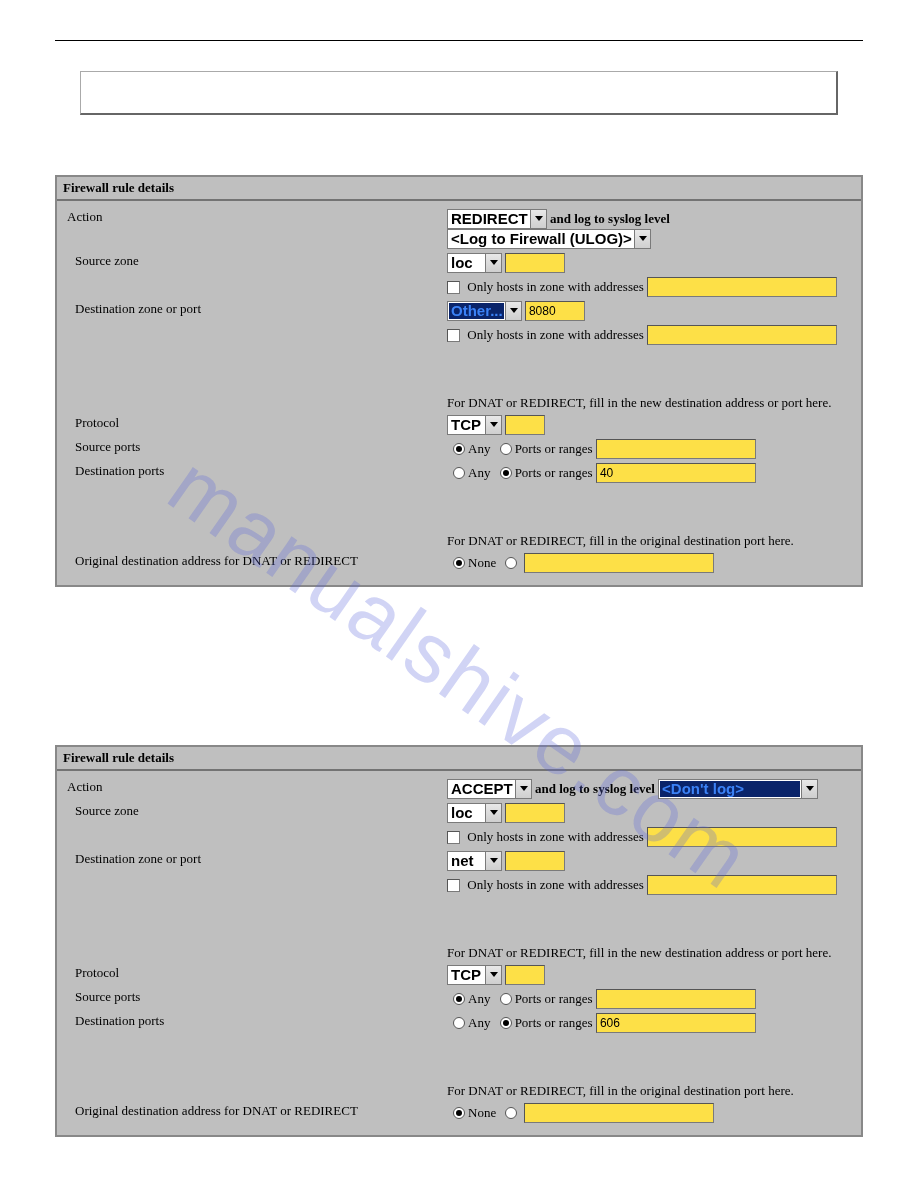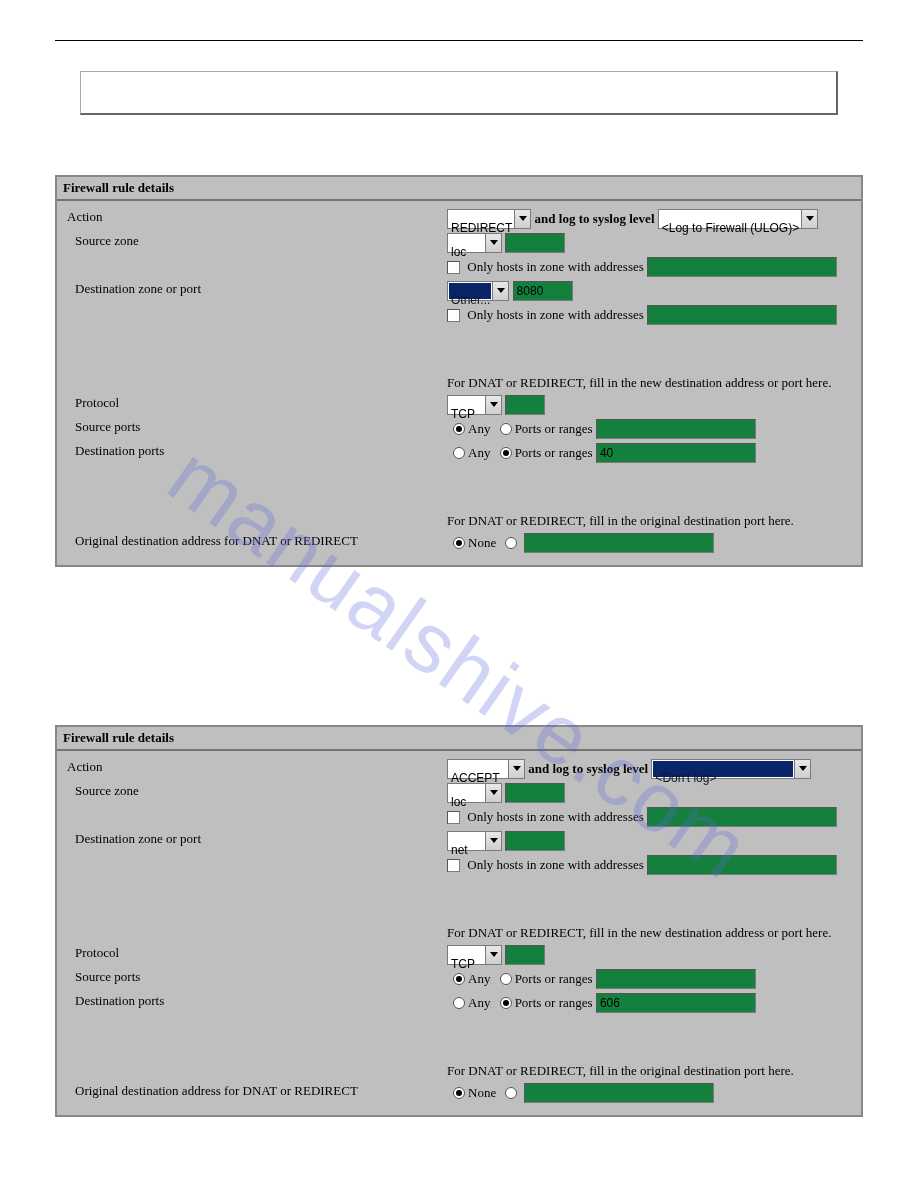--- a/index.html
+++ b/index.html
@@ -43,58 +43,59 @@
   table.form td { vertical-align: top; padding: 2px 4px; }
   td.lbl {
     width: 380px;
     font-weight: normal;
     padding-top: 4px;
     white-space: nowrap;
   }
   td.lbl.indent { padding-left: 12px; font-weight: normal; }
   .sel {
     font-family: Arial, sans-serif;
-    font-size: 12px;
+    font-size: 15px;
     background: #fff;
     border: 1px solid #7a7a7a;
     height: 20px;
     display: inline-block;
-    padding: 10px 18px 1px 3px;
+    padding: 1px 18px 1px 3px;
     position: relative;
     vertical-align: middle;
     line-height: 16px;
     min-width: 60px;
+    font-weight: bold;
   }
   .sel.highlight-blue::before {
     content:"";
     position:absolute;
     left:1px; top:1px; right:17px; bottom:1px;
     background:#0a246a;
     z-index:0;
   }
-  .sel.highlight-blue span.sel-text { position:relative; z-index:1; color:#0f172a; }
+  .sel.highlight-blue span.sel-text { position:relative; z-index:1; color:#3b82f6; }
   .sel .arrow {
     position: absolute;
     right: 0; top: 0;
     width: 16px; height: 100%;
     background: linear-gradient(#e8e8e8,#cfcfcf);
     border-left: 1px solid #7a7a7a;
   }
   .sel .arrow::after {
     content:"";
     position:absolute;
     left:4px; top:6px;
     border-left:4px solid transparent;
     border-right:4px solid transparent;
     border-top:5px solid #000;
   }
   .txt {
     font-family: Arial, sans-serif;
     font-size: 12px;
-    background: #15803d;
+    background: #fde047;
     border: 1px solid #7a7a7a;
     border-top: 1px solid #555;
     border-left: 1px solid #555;
     height: 20px;
     display: inline-block;
     padding: 1px 3px;
     vertical-align: middle;
     line-height: 16px;
   }
   .txt.w40 { width:40px; }

